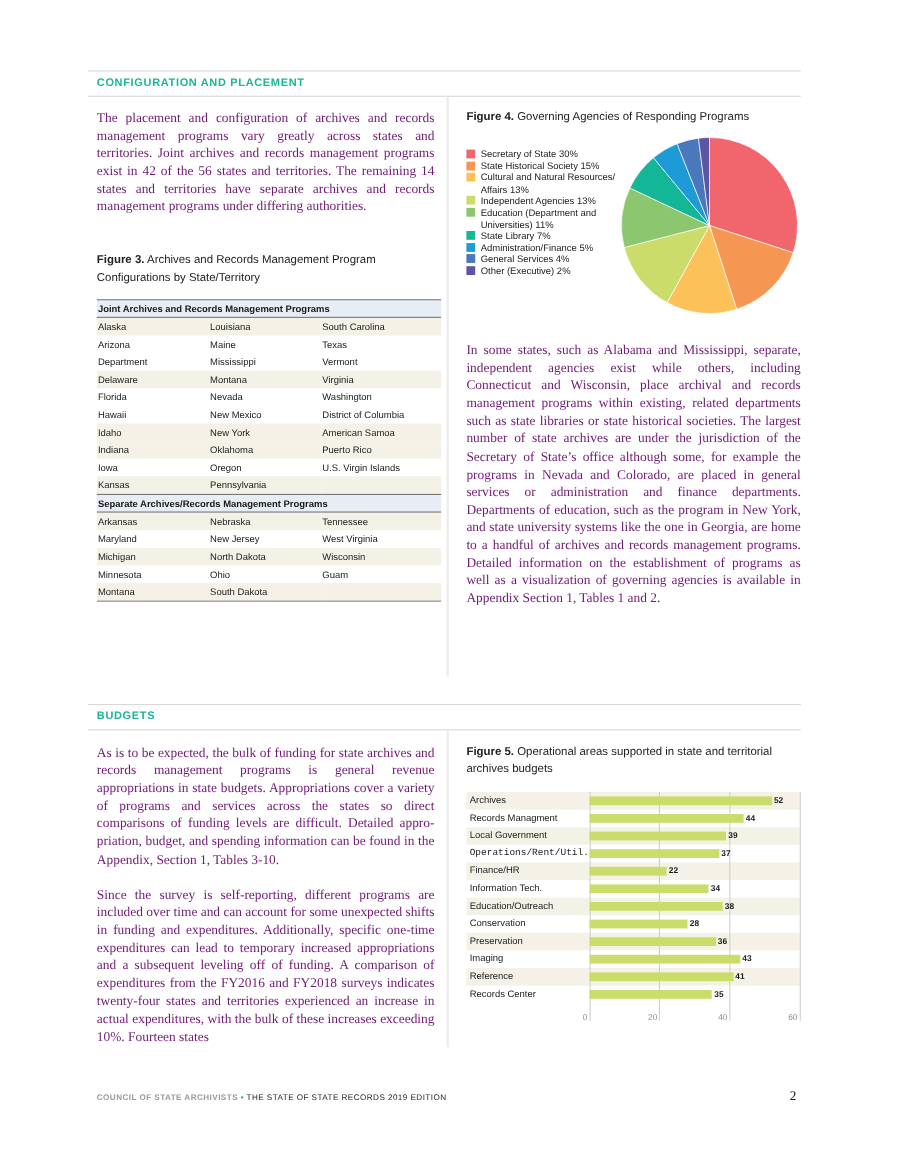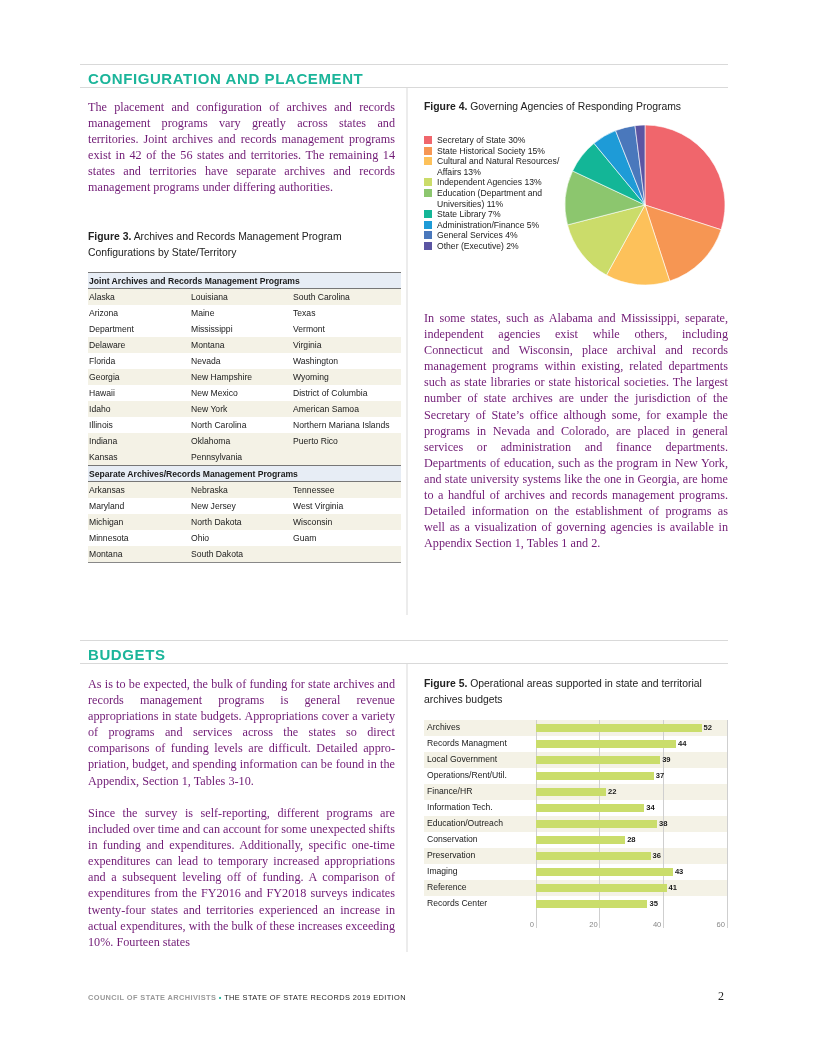--- a/index.html
+++ b/index.html
@@ -1,19 +1,19 @@
 <!DOCTYPE html>
 <html><head>
 <meta charset="utf-8">
 <style>
   html, body { margin: 0; padding: 0; background: #ffffff; }
   body { width: 816px; height: 1056px; position: relative; overflow: hidden; font-family: "DejaVu Serif", serif; color: #1a1a1a; }
   .hline { position: absolute; left: 80px; width: 648px; height: 1px; background: #d9d9d9; }
   .vline { position: absolute; width: 2px; background: #ececec; }
-  .section-title { position: absolute; left: 88px; font-family: "Liberation Sans", sans-serif; font-weight: bold; font-size: 15px; letter-spacing: 0.6px; color: #1bb59a; }
+  .section-title { position: absolute; left: 88px; font-family: "Liberation Sans", sans-serif; font-weight: bold; font-size: 10px; letter-spacing: 0.6px; color: #1bb59a; }
   .body-text { position: absolute; font-family: "Liberation Serif", serif; font-size: 12.2px; line-height: 16.1px; text-align: justify; color: #701a75; hyphens: manual; }
   .fig-caption { position: absolute; font-family: "Liberation Sans", sans-serif; font-size: 10.4px; line-height: 16px; color: #222; }
   .fig-caption b { font-weight: bold; }
 
   
   .state-table { position: absolute; left: 88px; top: 272px; width: 313px; border-collapse: collapse; font-family: "Liberation Sans", sans-serif; font-size: 8.6px; color: #1a1a1a; }
   .state-table td { height: 16px; padding: 0 0 0 1px; vertical-align: middle; white-space: nowrap; }
   .state-table td.c1 { width: 101px; }
   .state-table td.c2 { width: 101px; }
   .state-table tr.group-head td { background: #e7edf5; border-top: 1px solid #777; border-bottom: 1px solid #777; font-weight: bold; height: 15px; }
@@ -79,44 +79,39 @@
       <tr class="alt">
         <td class="c1">Delaware</td>
         <td class="c2">Montana</td>
         <td class="c3">Virginia</td>
       </tr>
       <tr class="">
         <td class="c1">Florida</td>
         <td class="c2">Nevada</td>
         <td class="c3">Washington</td>
       </tr>
-      <tr class="alt">
-        <td class="c1">Georgia</td>
-        <td class="c2">New Hampshire</td>
-        <td class="c3">Wyoming</td>
-      </tr>
       <tr class="">
         <td class="c1">Hawaii</td>
         <td class="c2">New Mexico</td>
         <td class="c3">District of Columbia</td>
       </tr>
       <tr class="alt">
         <td class="c1">Idaho</td>
         <td class="c2">New York</td>
         <td class="c3">American Samoa</td>
       </tr>
-      <tr class="">
-        <td class="c1">Illinois</td>
-        <td class="c2">North Carolina</td>
-        <td class="c3">Northern Mariana Islands</td>
-      </tr>
       <tr class="alt">
         <td class="c1">Indiana</td>
         <td class="c2">Oklahoma</td>
         <td class="c3">Puerto Rico</td>
+      </tr>
+      <tr class="">
+        <td class="c1">Iowa</td>
+        <td class="c2">Oregon</td>
+        <td class="c3">U.S. Virgin Islands</td>
       </tr>
       <tr class="alt">
         <td class="c1">Kansas</td>
         <td class="c2">Pennsylvania</td>
         <td class="c3"></td>
       </tr>
       <tr class="group-head">
         <td colspan="3">Separate Archives/Records Management Programs</td>
       </tr>
       <tr class="alt">
@@ -232,21 +227,21 @@
     <div class="axis-tick" style="left: 713px; top: 920px; width: 12px; text-align: right;">60</div>
     <div class="bar-label" style="left: 427px; top: 722px;">Archives</div>
     <div style="position: absolute; left: 536px; top: 724px; width: 165.533px; height: 8px; background: rgb(202, 221, 107);"></div>
     <div class="bar-value" style="left: 703.533px; top: 723px;">52</div>
     <div class="bar-label" style="left: 427px; top: 738px;">Records Managment</div>
     <div style="position: absolute; left: 536px; top: 740px; width: 140.067px; height: 8px; background: rgb(202, 221, 107);"></div>
     <div class="bar-value" style="left: 678.067px; top: 739px;">44</div>
     <div class="bar-label" style="left: 427px; top: 754px;">Local Government</div>
     <div style="position: absolute; left: 536px; top: 756px; width: 124.15px; height: 8px; background: rgb(202, 221, 107);"></div>
     <div class="bar-value" style="left: 662.15px; top: 755px;">39</div>
-    <div class="bar-label" style="left: 427px; top: 770px;">Operations/Rent/Util.</div>
+    <div class="bar-label" style="left: 427px; top: 770px; font-family: Liberation Mono, monospace;">Operations/Rent/Util.</div>
     <div style="position: absolute; left: 536px; top: 772px; width: 117.783px; height: 8px; background: rgb(202, 221, 107);"></div>
     <div class="bar-value" style="left: 655.783px; top: 771px;">37</div>
     <div class="bar-label" style="left: 427px; top: 786px;">Finance/HR</div>
     <div style="position: absolute; left: 536px; top: 788px; width: 70.0333px; height: 8px; background: rgb(202, 221, 107);"></div>
     <div class="bar-value" style="left: 608.033px; top: 787px;">22</div>
     <div class="bar-label" style="left: 427px; top: 802px;">Information Tech.</div>
     <div style="position: absolute; left: 536px; top: 804px; width: 108.233px; height: 8px; background: rgb(202, 221, 107);"></div>
     <div class="bar-value" style="left: 646.233px; top: 803px;">34</div>
     <div class="bar-label" style="left: 427px; top: 818px;">Education/Outreach</div>
     <div style="position: absolute; left: 536px; top: 820px; width: 120.967px; height: 8px; background: rgb(202, 221, 107);"></div>

